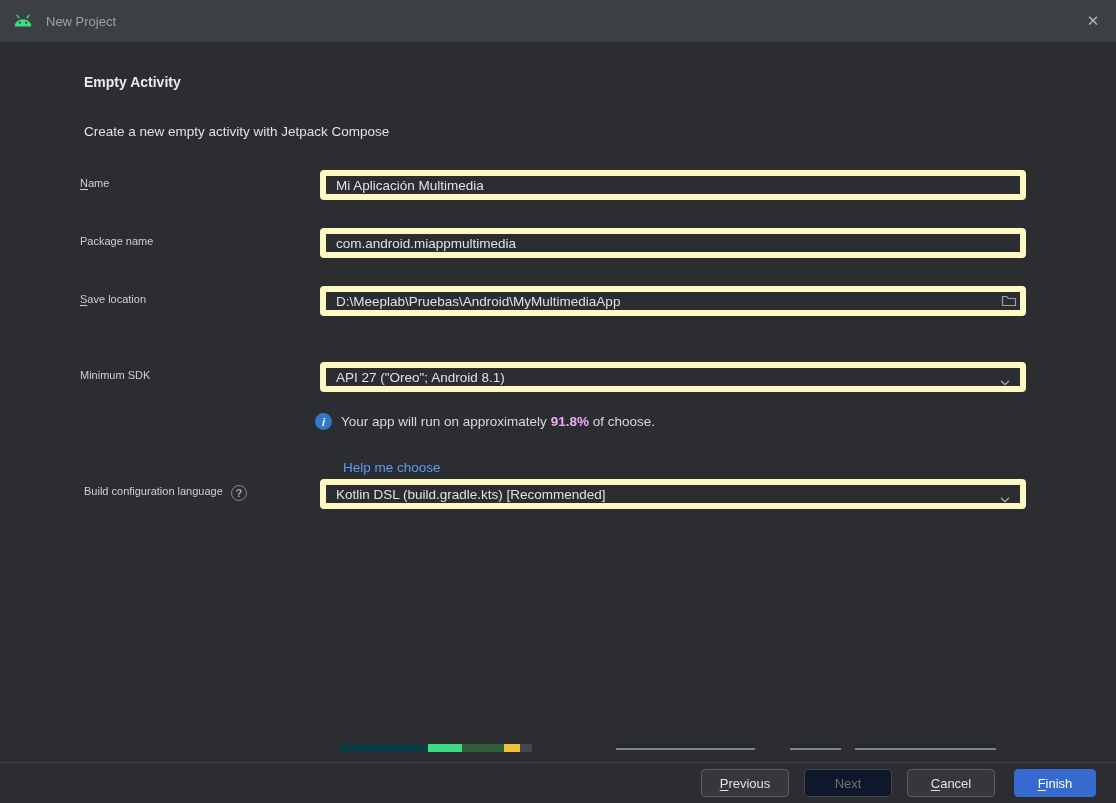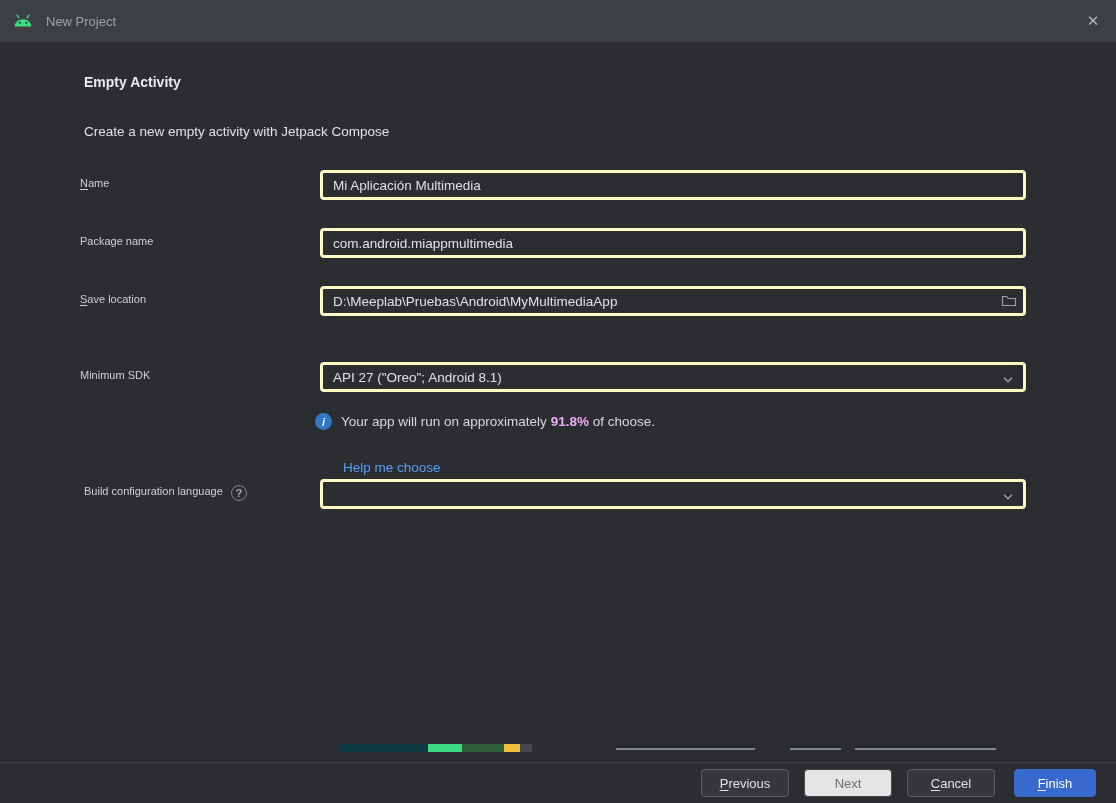--- a/index.html
+++ b/index.html
@@ -28,21 +28,21 @@
     color:#b3b6bb;font-size:15px;cursor:pointer;
   }
   
   .page-title{position:absolute;left:84px;top:74px;margin:0;font-size:14px;font-weight:700;color:#e8eaee;}
   .subtitle{position:absolute;left:84px;top:124px;font-size:13.5px;color:#dfe1e5;}
   
   .field-label{position:absolute;left:80px;color:#ced0d6;font-size:11px;white-space:nowrap;}
   .mn{text-decoration:underline;text-underline-offset:2px;}
   .input,.combo{
     position:absolute;left:320px;width:706px;height:30px;
-    background:#2b2d30;border:3px solid #fef9c3;border-radius:4px;
+    background:#2b2d30;border:6px solid #fef9c3;border-radius:4px;
     color:#dfe1e5;font-size:13.5px;font-family:"Liberation Sans",sans-serif;
     padding:0 10px;
   }
   input.input{outline:none;}
   .combo{display:flex;align-items:center;cursor:pointer;}
   .chev{position:absolute;right:8px;top:8px;pointer-events:none;}
   .loc-wrap{position:absolute;left:320px;top:286px;width:706px;height:30px;}
   .loc-wrap .input{left:0;top:0;position:absolute;padding-right:41px;}
   .folder-btn{position:absolute;right:8px;top:7px;width:18px;height:16px;cursor:pointer;display:flex;align-items:center;justify-content:center;}
   
@@ -69,21 +69,21 @@
     border-top:1px solid #3f4145;
     display:flex;align-items:center;justify-content:flex-end;
     padding:0 20px;gap:15px;
   }
   .btn{
     height:28px;min-width:88px;padding:0 16px;border-radius:4px;
     background:#35373a;border:1px solid #5c5f66;color:#dfe1e5;
     font-size:13px;font-family:"Liberation Sans",sans-serif;
     display:flex;align-items:center;justify-content:center;cursor:pointer;white-space:nowrap;
   }
-  .btn.disabled{background:#e5e5e5;border-color:#43454a;color:#6d7076;cursor:default;}
+  .btn.disabled{background:#0f172a;border-color:#43454a;color:#6d7076;cursor:default;}
   .btn.primary{background:var(--accent);border-color:var(--accent);color:#ffffff;min-width:82px;margin-left:4px;}
 </style>
 </head>
 <body>
 
 <div class="titlebar">
   <span class="app-icon">
     <svg width="22" height="16" viewBox="0 0 24 16">
       <path d="M3 14 a9 8 0 0 1 18 0 z" style="fill:var(--android-green)"></path>
       <line x1="7.5" y1="4.5" x2="5.5" y2="1.5" stroke="#3ddc84" stroke-width="1.4" stroke-linecap="round"></line>
@@ -129,20 +129,21 @@
   <span class="info-icon">i</span>
   <span class="sdk-info-text"><span>Your app will run on approximately </span><b>91.8%</b><span> of choose.</span></span>
 </div>
 <div class="help-link">Help me choose</div>
 
 <div class="build-label-row">
   <span class="field-label" style="position:static">Build configuration language</span>
   <span class="q-icon">?</span>
 </div>
 <div class="combo" style="top:479px">
+  <span>Kotlin DSL (build.gradle.kts) [Recommended]</span>
   <span class="chev">
     <svg width="14" height="14" viewBox="0 0 14 14">
       <path d="M3.5 5.2 L7 8.8 L10.5 5.2" fill="none" stroke="#9da1a7" stroke-width="1.5" stroke-linecap="round" stroke-linejoin="round"></path>
     </svg>
   </span>
 </div>
 
 <div class="preview-strip">
     <div style="position: absolute; top: 0px; left: 340px; width: 88px; height: 8px; background: rgb(13, 58, 67);"></div>
     <div style="position: absolute; top: 0px; left: 428px; width: 34px; height: 8px; background: rgb(61, 220, 132);"></div>

